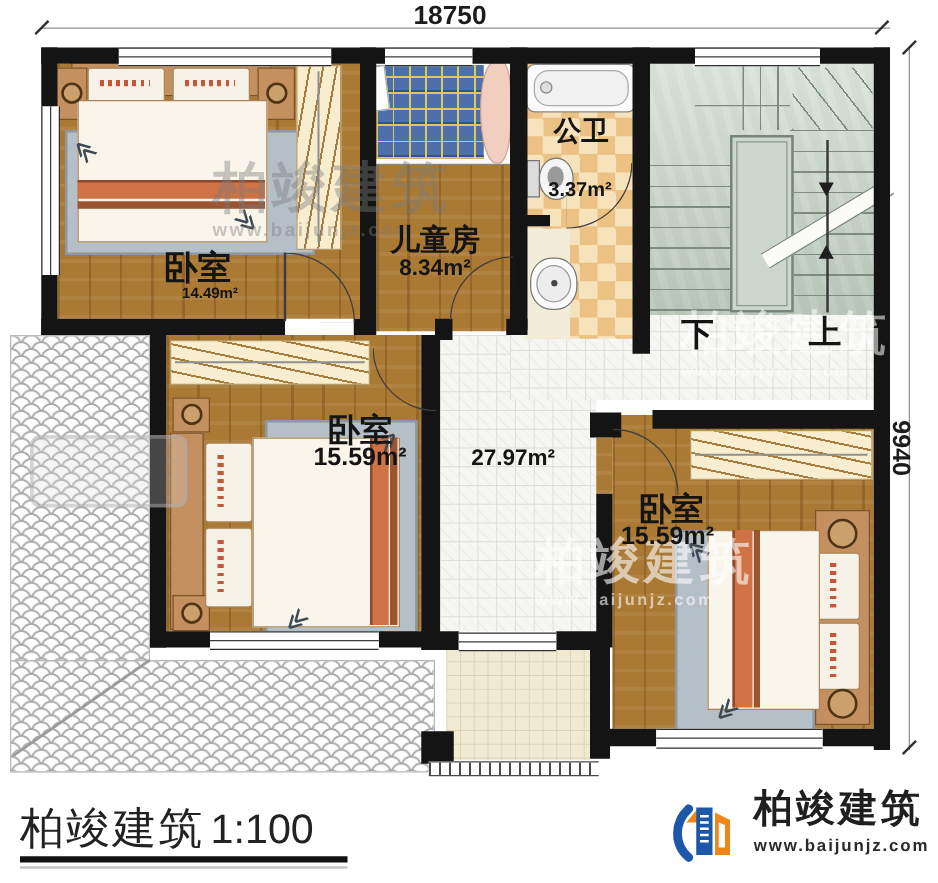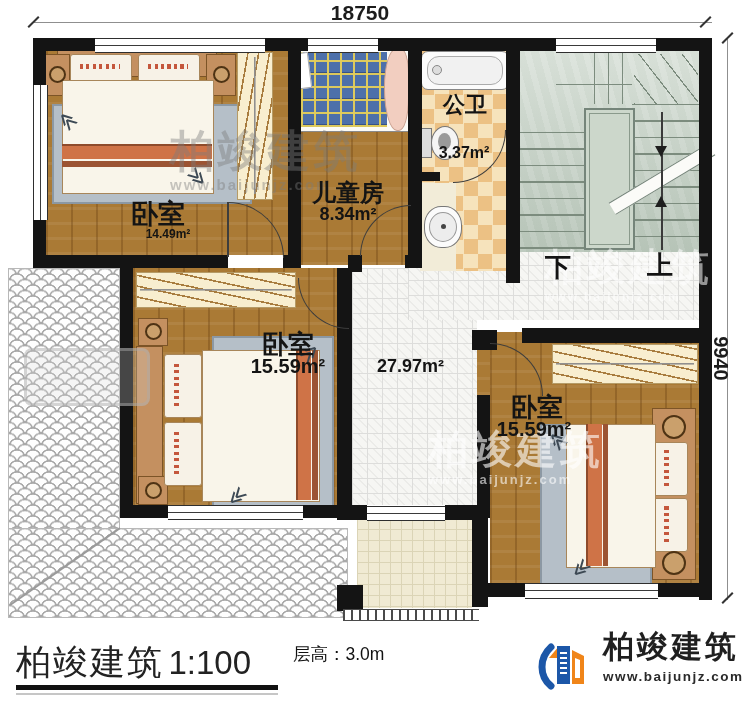--- a/index.html
+++ b/index.html
@@ -242,23 +242,20 @@
   <div class="wm" style="left:24px;top:348px;width:120px;height:52px;border:3px solid rgba(170,170,170,.45);border-radius:8px;background:rgba(220,220,220,.25);"></div>
 
   <div class="abs" style="left:16px;top:639px;z-index:60;">
     <span style="font-size:35px;font-weight:500;color:#222;letter-spacing:2px;">柏竣建筑</span>
     <span style="font-size:33px;font-weight:500;color:#222;">1:100</span>
   </div>
   <div class="abs" style="left:16px;top:685px;width:262px;height:5px;background:#111;z-index:60;"></div>
   <div class="abs" style="left:16px;top:693px;width:262px;height:2px;background:#c6c6c6;z-index:60;"></div>
 
   <div class="abs" style="left:293px;top:642px;z-index:60;font-size:17.5px;color:#111;line-height:1.4;">
-    <div>
-      <span>层高：</span><span>3.0m</span>
-    </div>
   </div>
 
   <div class="abs" style="left:537px;top:630px;z-index:60;display:flex;align-items:flex-start;">
     <span style="display:inline-block;width:58px;height:64px;">
       <svg width="58" height="64" viewBox="0 0 58 64">
         <path d="M14,56 C2,46 2,28 14,17" stroke="#1c57a8" stroke-width="7" fill="none" stroke-linecap="round"></path>
         <polygon points="12,28 22,16 22,28" fill="#f08519"></polygon>
         <rect x="20" y="16" width="13" height="38" fill="#1c57a8"></rect>
         <rect x="23" y="22" width="7" height="2" fill="#fff"></rect>
           <rect x="23" y="27" width="7" height="2" fill="#fff"></rect>

